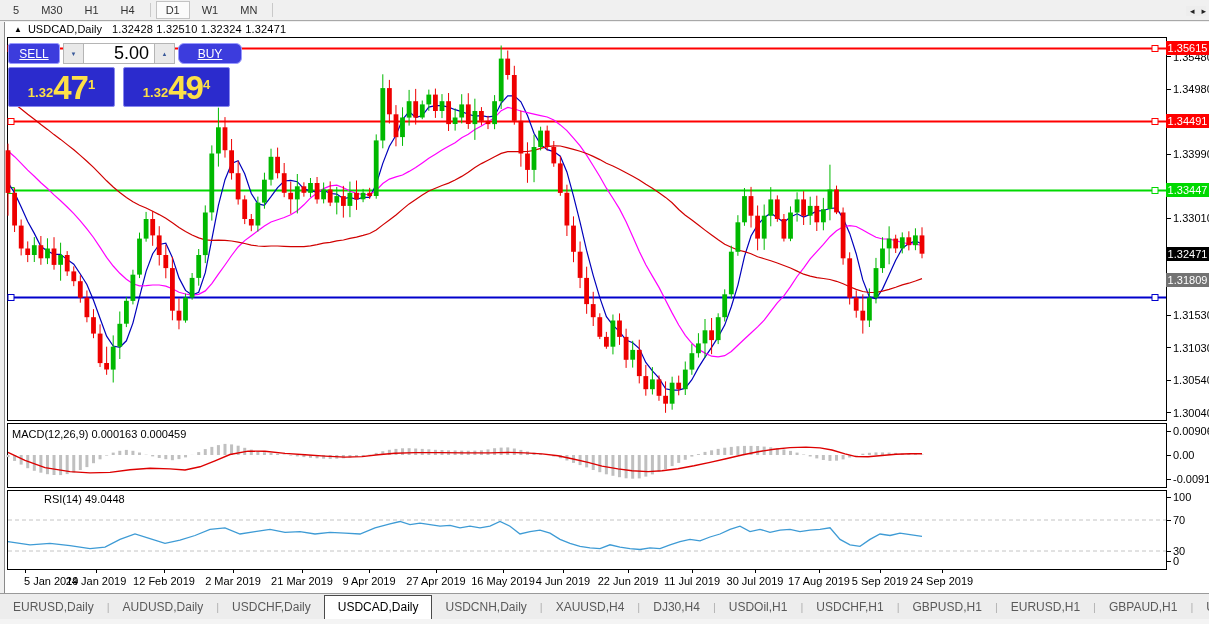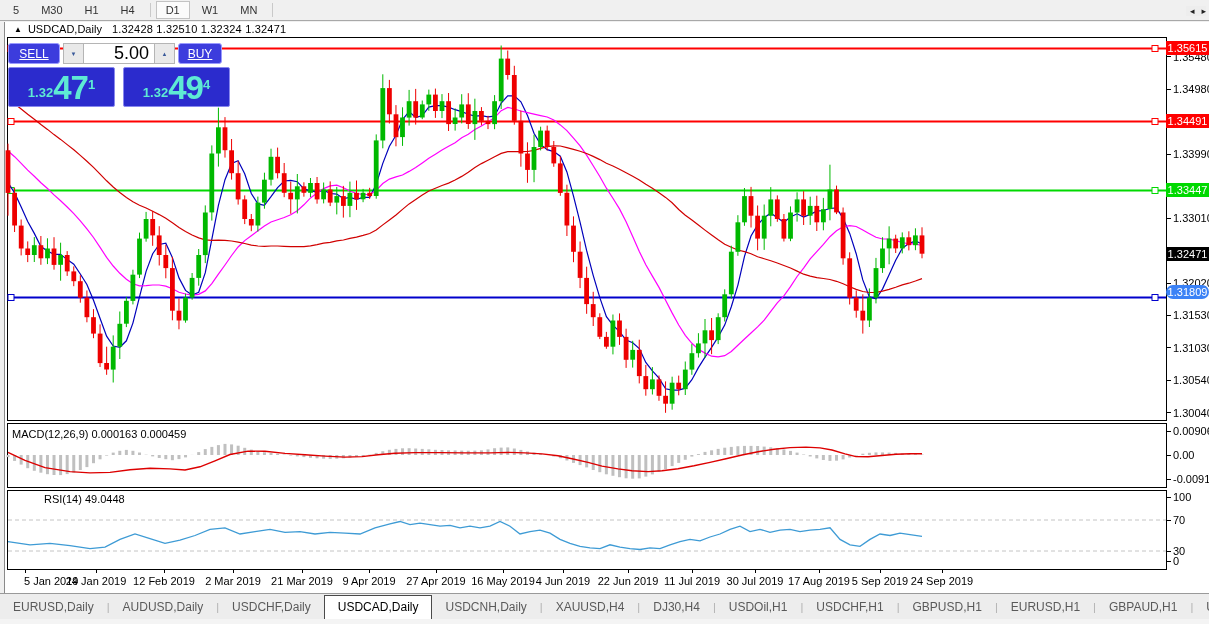--- a/index.html
+++ b/index.html
@@ -46,29 +46,29 @@
   #dates{position:absolute;left:22px;top:570px;width:1202px;height:22px;background:#fff;}
   .date-label{position:absolute;top:5px;font-size:11px;color:#000;white-space:nowrap;transform:translateX(-50%);}
   .date-tick{position:absolute;top:0;width:1px;height:3px;background:#000;}
 
   
   #trade{position:absolute;left:8px;top:43px;width:222px;height:64px;z-index:10;}
   .trade-btn{position:absolute;height:21px;background:#3c3cdd;border:1px solid #9a9aff;border-radius:3px;
              color:#fff;font-size:12px;display:flex;align-items:center;justify-content:center;box-sizing:border-box;}
   .trade-btn span{text-decoration:underline;}
   #sell-btn{left:0;top:0;width:52px;}
-  #buy-btn{left:170px;top:0;width:44px;}
+  #buy-btn{left:170px;top:0;width:64px;border-radius:6px;}
   .spin{position:absolute;top:0;width:21px;height:21px;background:#e9e9e9;border:1px solid #b5b5b5;
         box-sizing:border-box;display:flex;align-items:center;justify-content:center;font-size:6px;color:#3a5a9a;}
   #spin-down{left:55px;}
   #spin-up{left:146px;}
   #vol{position:absolute;left:75px;top:0;width:72px;height:21px;border:1px solid #b5b5b5;box-sizing:border-box;
        background:#fff;font-size:18px;text-align:right;padding-right:5px;font-family:"Liberation Sans",sans-serif;}
   .price-box{position:absolute;top:24px;width:107px;height:40px;background:#2b2bcd;border:1px solid #8888ee;
-             border-radius:2px;box-sizing:border-box;color:#5eead4;display:flex;align-items:flex-end;
+             border-radius:2px;box-sizing:border-box;color:#fde047;display:flex;align-items:flex-end;
              justify-content:center;padding-bottom:3px;}
   #sell-box{left:0;}
   #buy-box{left:115px;}
   .pb-prefix{font-size:13px;font-weight:bold;line-height:20px;}
   .pb-big{font-size:33px;font-weight:bold;line-height:30px;letter-spacing:-1px;}
   .pb-sup{font-size:13px;font-weight:bold;line-height:30px;align-self:flex-start;margin-top:2px;}
 
   
   #tabs{position:absolute;left:0;top:593px;width:1209px;height:26px;background:#ededed;
         border-top:1px solid #9a9a9a;display:flex;align-items:center;overflow:hidden;}
@@ -586,21 +586,21 @@
       <div class="tick-label" style="top: 491px;">100</div>
       <div class="tick-mark" style="top: 520px;"></div>
       <div class="tick-label" style="top: 514px;">70</div>
       <div class="tick-mark" style="top: 551px;"></div>
       <div class="tick-label" style="top: 545px;">30</div>
       <div class="tick-mark" style="top: 561px;"></div>
       <div class="tick-label" style="top: 555px;">0</div>
       <div class="badge" style="top: 40.8026px; background: rgb(255, 0, 0);">1.35615</div>
       <div class="badge" style="top: 114.391px; background: rgb(255, 0, 0);">1.34491</div>
       <div class="badge" style="top: 182.742px; background: rgb(0, 217, 0);">1.33447</div>
-      <div class="badge" style="top: 285px; background: #3b82f6; border-radius: 7px;">1.31809</div>
+      <div class="badge" style="top: 273px; background: #737373;">1.31809</div>
       <div class="badge" style="top: 246.641px; background: rgb(0, 0, 0);">1.32471</div>
     </div>
 
   <div id="dates">
       <div class="date-tick" style="left: 3px;"></div>
       <div class="date-label" style="left: 2px; transform: none;">5 Jan 2019</div>
       <div class="date-tick" style="left: 74px;"></div>
       <div class="date-label" style="left: 74px;">24 Jan 2019</div>
       <div class="date-tick" style="left: 142px;"></div>
       <div class="date-label" style="left: 142px;">12 Feb 2019</div>

